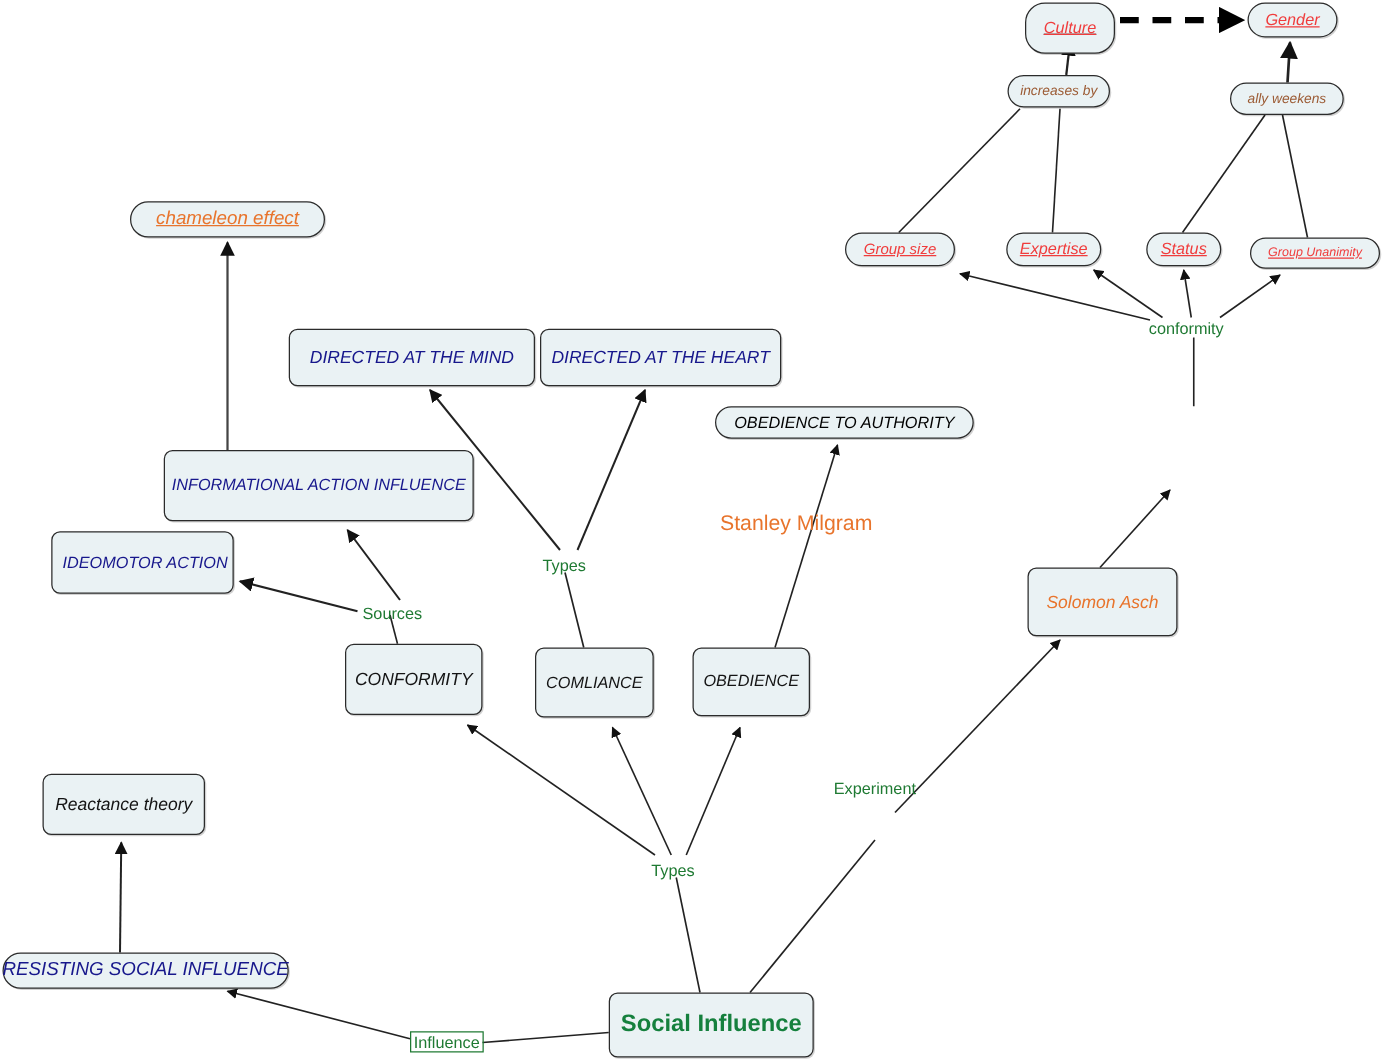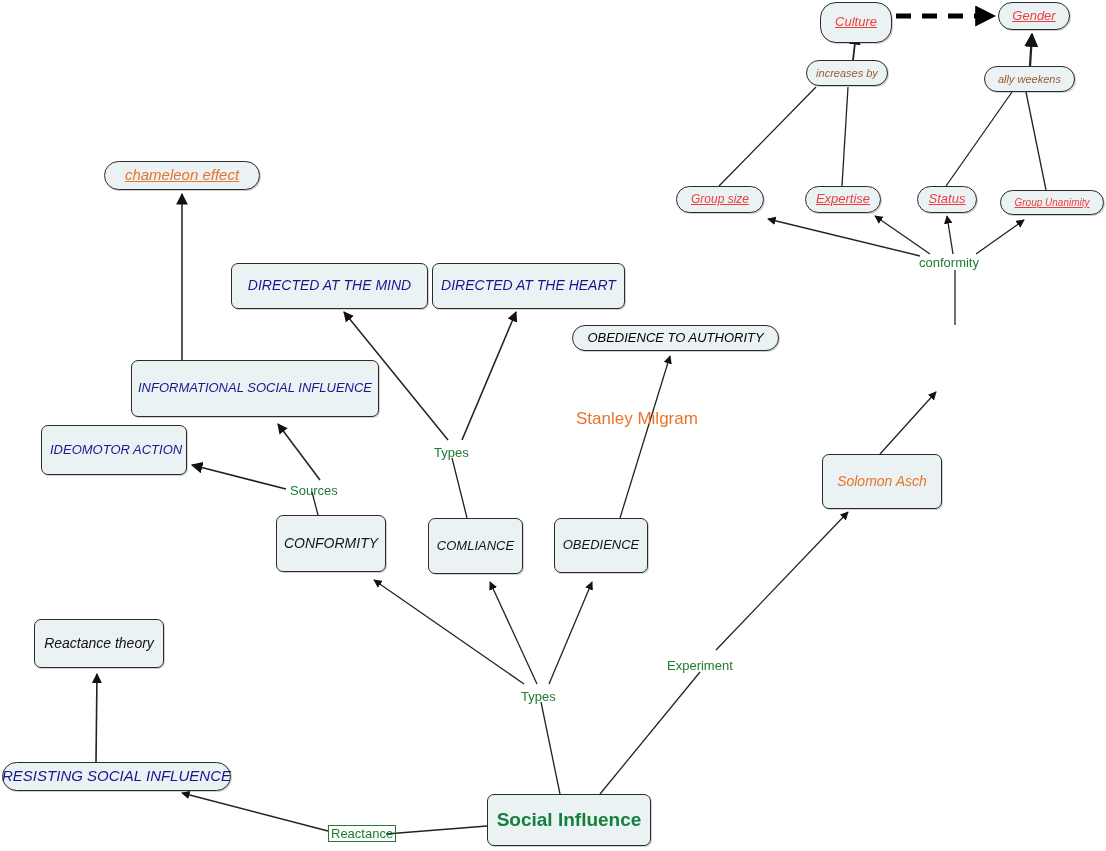--- a/index.html
+++ b/index.html
@@ -186,21 +186,21 @@
 
   <div class="node sharp" style="left:432px; top:263px; width:193px; height:46px;">
     <span class="t-blue" style="font-size:14px;">DIRECTED AT THE HEART</span>
   </div>
 
   <div class="node pill" style="left:572px; top:325px; width:207px; height:26px;">
     <span class="t-grey" style="font-size:13px;">OBEDIENCE TO AUTHORITY</span>
   </div>
 
   <div class="node sharp" style="left:131px; top:360px; width:248px; height:57px;">
-    <span class="t-blue" style="font-size:13px;">INFORMATIONAL SOCIAL INFLUENCE</span>
+    <span class="t-blue" style="font-size:13px;">INFORMATIONAL ACTION INFLUENCE</span>
   </div>
 
   <div class="node sharp" style="left:41px; top:425px; width:146px; height:50px; justify-content:flex-start; padding-left:8px;">
     <span class="t-blue" style="font-size:13px;">IDEOMOTOR ACTION</span>
   </div>
 
   <div class="node sharp" style="left:276px; top:515px; width:110px; height:57px;">
     <span class="t-black" style="font-size:14px;">CONFORMITY</span>
   </div>
 
@@ -223,16 +223,16 @@
   <div class="node sharp" style="left:487px; top:794px; width:164px; height:52px;">
     <span class="t-bold" style="font-size:19px;">Social Influence</span>
   </div>
 
   <div class="freetext t-orange" style="left:576px; top:410px; font-size:17px; font-style:normal;">Stanley Milgram</div>
 
   <div class="linklabel" style="left:919px; top:256px;">conformity</div>
   <div class="linklabel" style="left:434px; top:446px;">Types</div>
   <div class="linklabel" style="left:290px; top:484px;">Sources</div>
   <div class="linklabel" style="left:521px; top:690px;">Types</div>
-  <div class="linklabel" style="left:667px; top:659px;">Experiment</div>
-  <div class="linklabel boxed" style="left:328px; top:825px;">Reactance</div>
+  <div class="linklabel" style="left:667px; top:624px;">Experiment</div>
+  <div class="linklabel boxed" style="left:328px; top:825px;">Influence</div>
 
 </div>
 
 </body></html>

